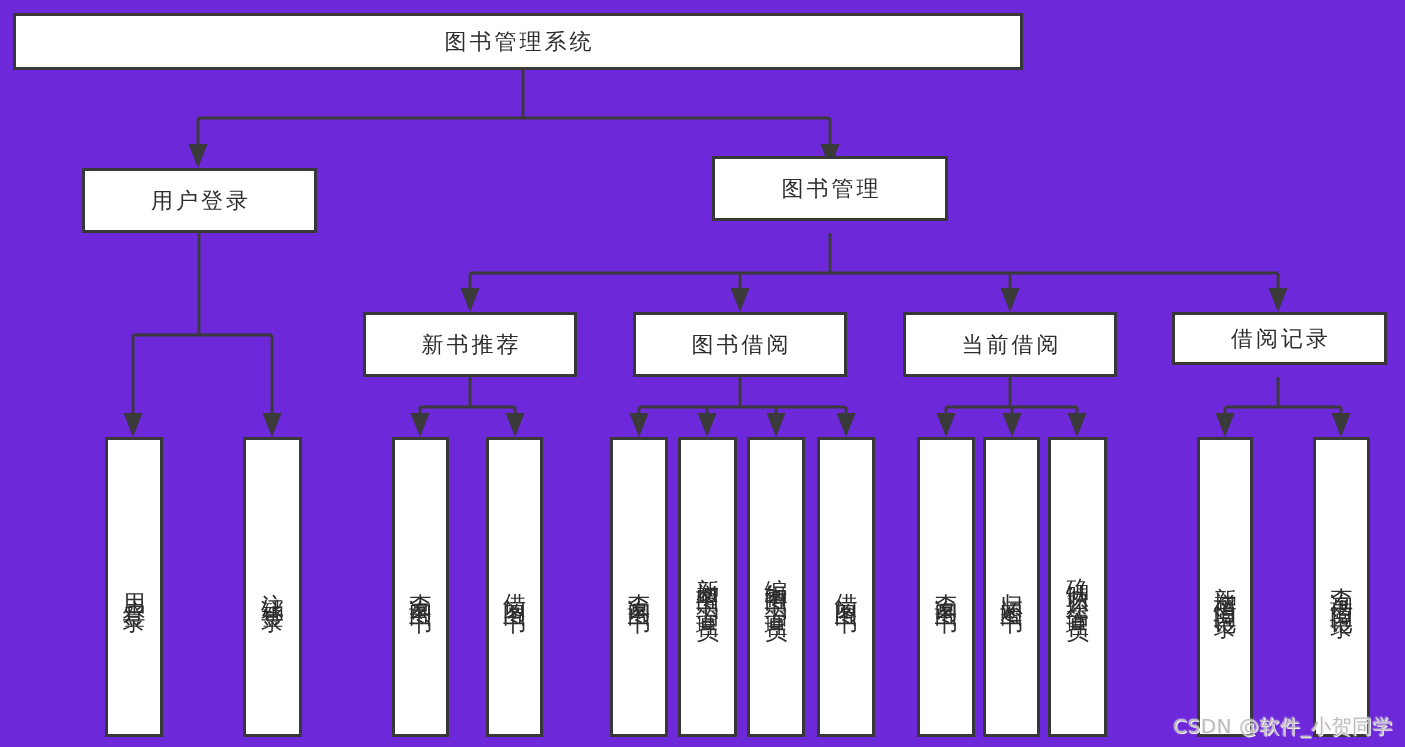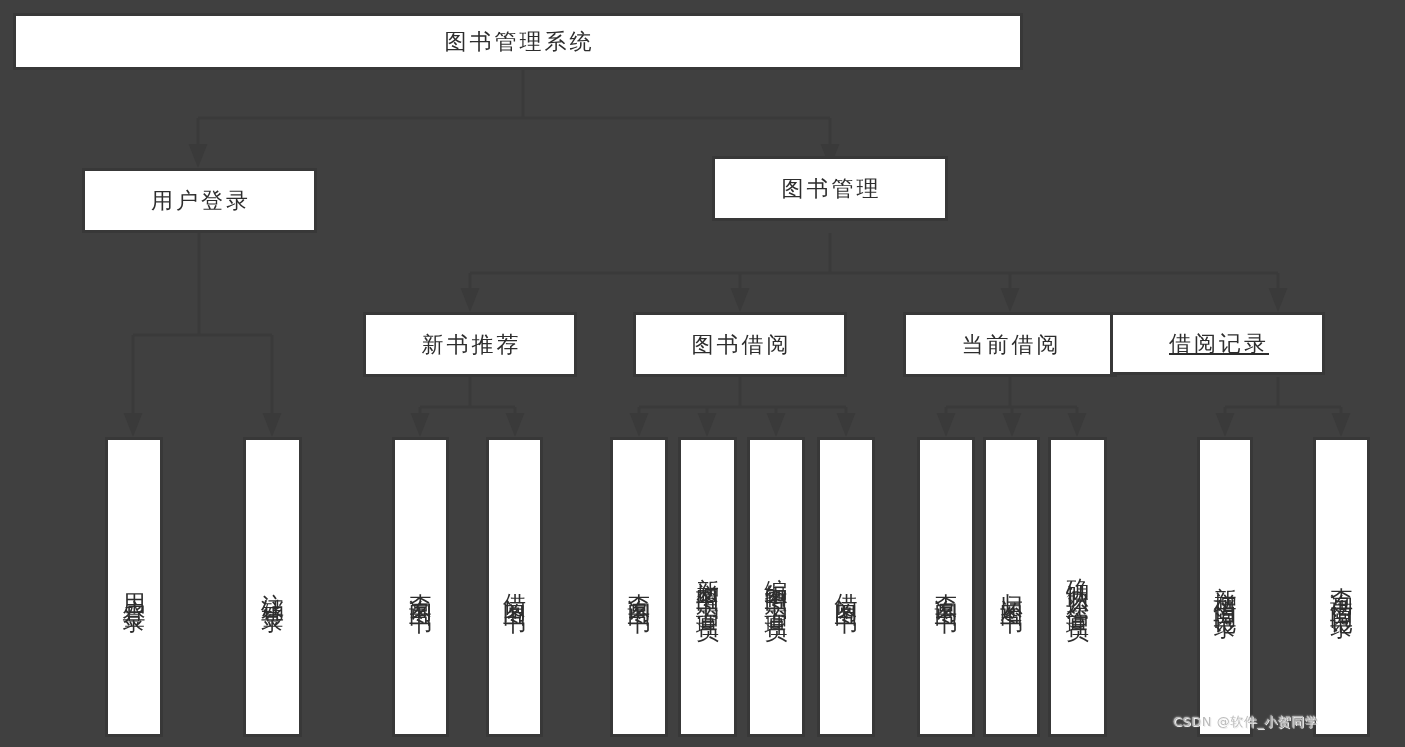--- a/index.html
+++ b/index.html
@@ -1,21 +1,21 @@
 <!DOCTYPE html>
 <html><head>
 <meta charset="utf-8">
 <style>
   * { box-sizing: border-box; }
   html, body { margin: 0; padding: 0; background: #ffffff; }
   .canvas {
     position: relative;
     width: 1405px;
     height: 747px;
-    background: #404040;
+    background: #6d28d9;
     font-family: "DejaVu Sans", "Liberation Sans", sans-serif;
     overflow: hidden;
   }
   .connectors {
     position: absolute;
     left: 0; top: 0;
     width: 1405px; height: 747px;
   }
   .connectors path {
     stroke: #3a3a3a;
@@ -45,21 +45,21 @@
     writing-mode: vertical-rl;
     text-orientation: mixed;
     font-size: 23px;
     letter-spacing: 6px;
     line-height: 1;
   }
   .watermark {
     position: absolute;
     left: 1173px;
     top: 713px;
-    font-size: 13px;
+    font-size: 20px;
     letter-spacing: 0.5px;
     color: #bcbcbc;
     text-shadow: 0 0 2px #ffffff, 1px 1px 0 #ededed;
     white-space: nowrap;
     z-index: 5;
   }
 </style>
 </head>
 <body>
 
@@ -121,21 +121,21 @@
 
   <div class="node hbox" style="left:363px; top:312px; width:214px; height:65px;">
     <span class="lbl">新书推荐</span>
   </div>
   <div class="node hbox" style="left:903px; top:312px; width:214px; height:65px;">
     <span class="lbl">当前借阅</span>
   </div>
   <div class="node hbox" style="left:633px; top:312px; width:214px; height:65px;">
     <span class="lbl">图书借阅</span>
   </div>
-  <div class="node hbox" style="left:1110px; top:312px; width:215px; height:63px;text-decoration:underline;">
+  <div class="node hbox" style="left:1172px; top:312px; width:215px; height:53px;">
     <span class="lbl">借阅记录</span>
   </div>
 
   <div class="node vbox" style="left:105px; top:437px; width:58px; height:300px;">
     <span class="lbl">用户登录</span>
   </div>
   <div class="node vbox" style="left:243px; top:437px; width:59px; height:300px;">
     <span class="lbl">注销登录</span>
   </div>
 

